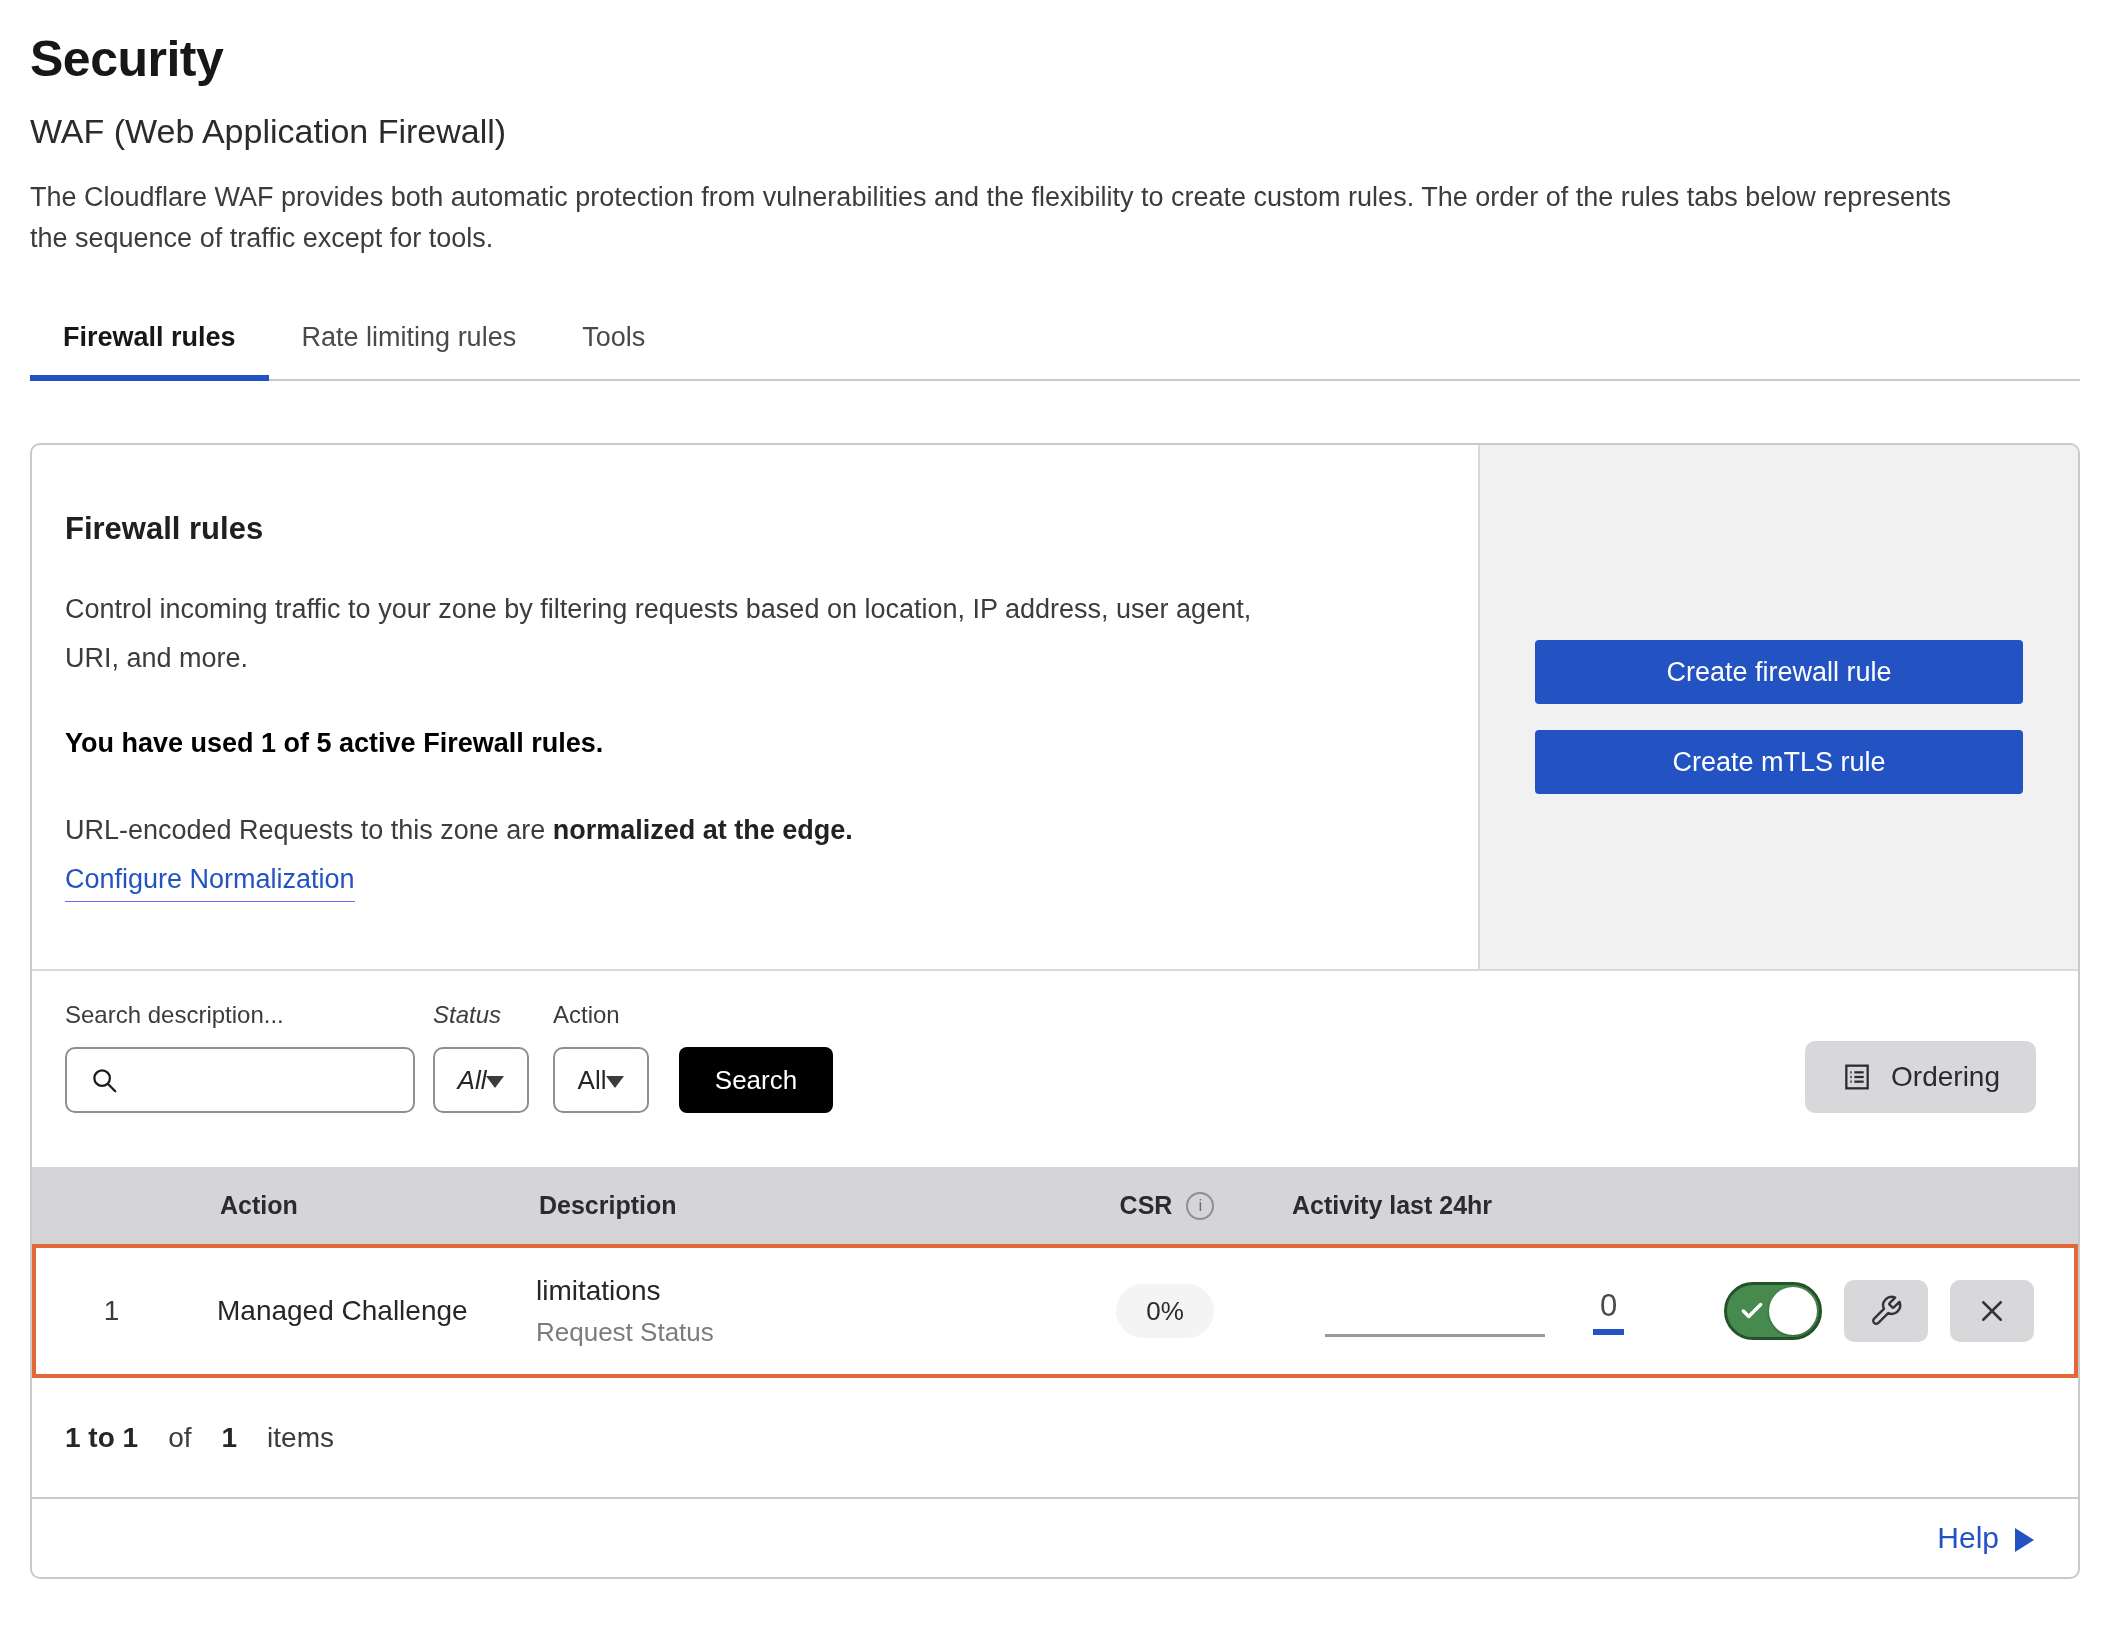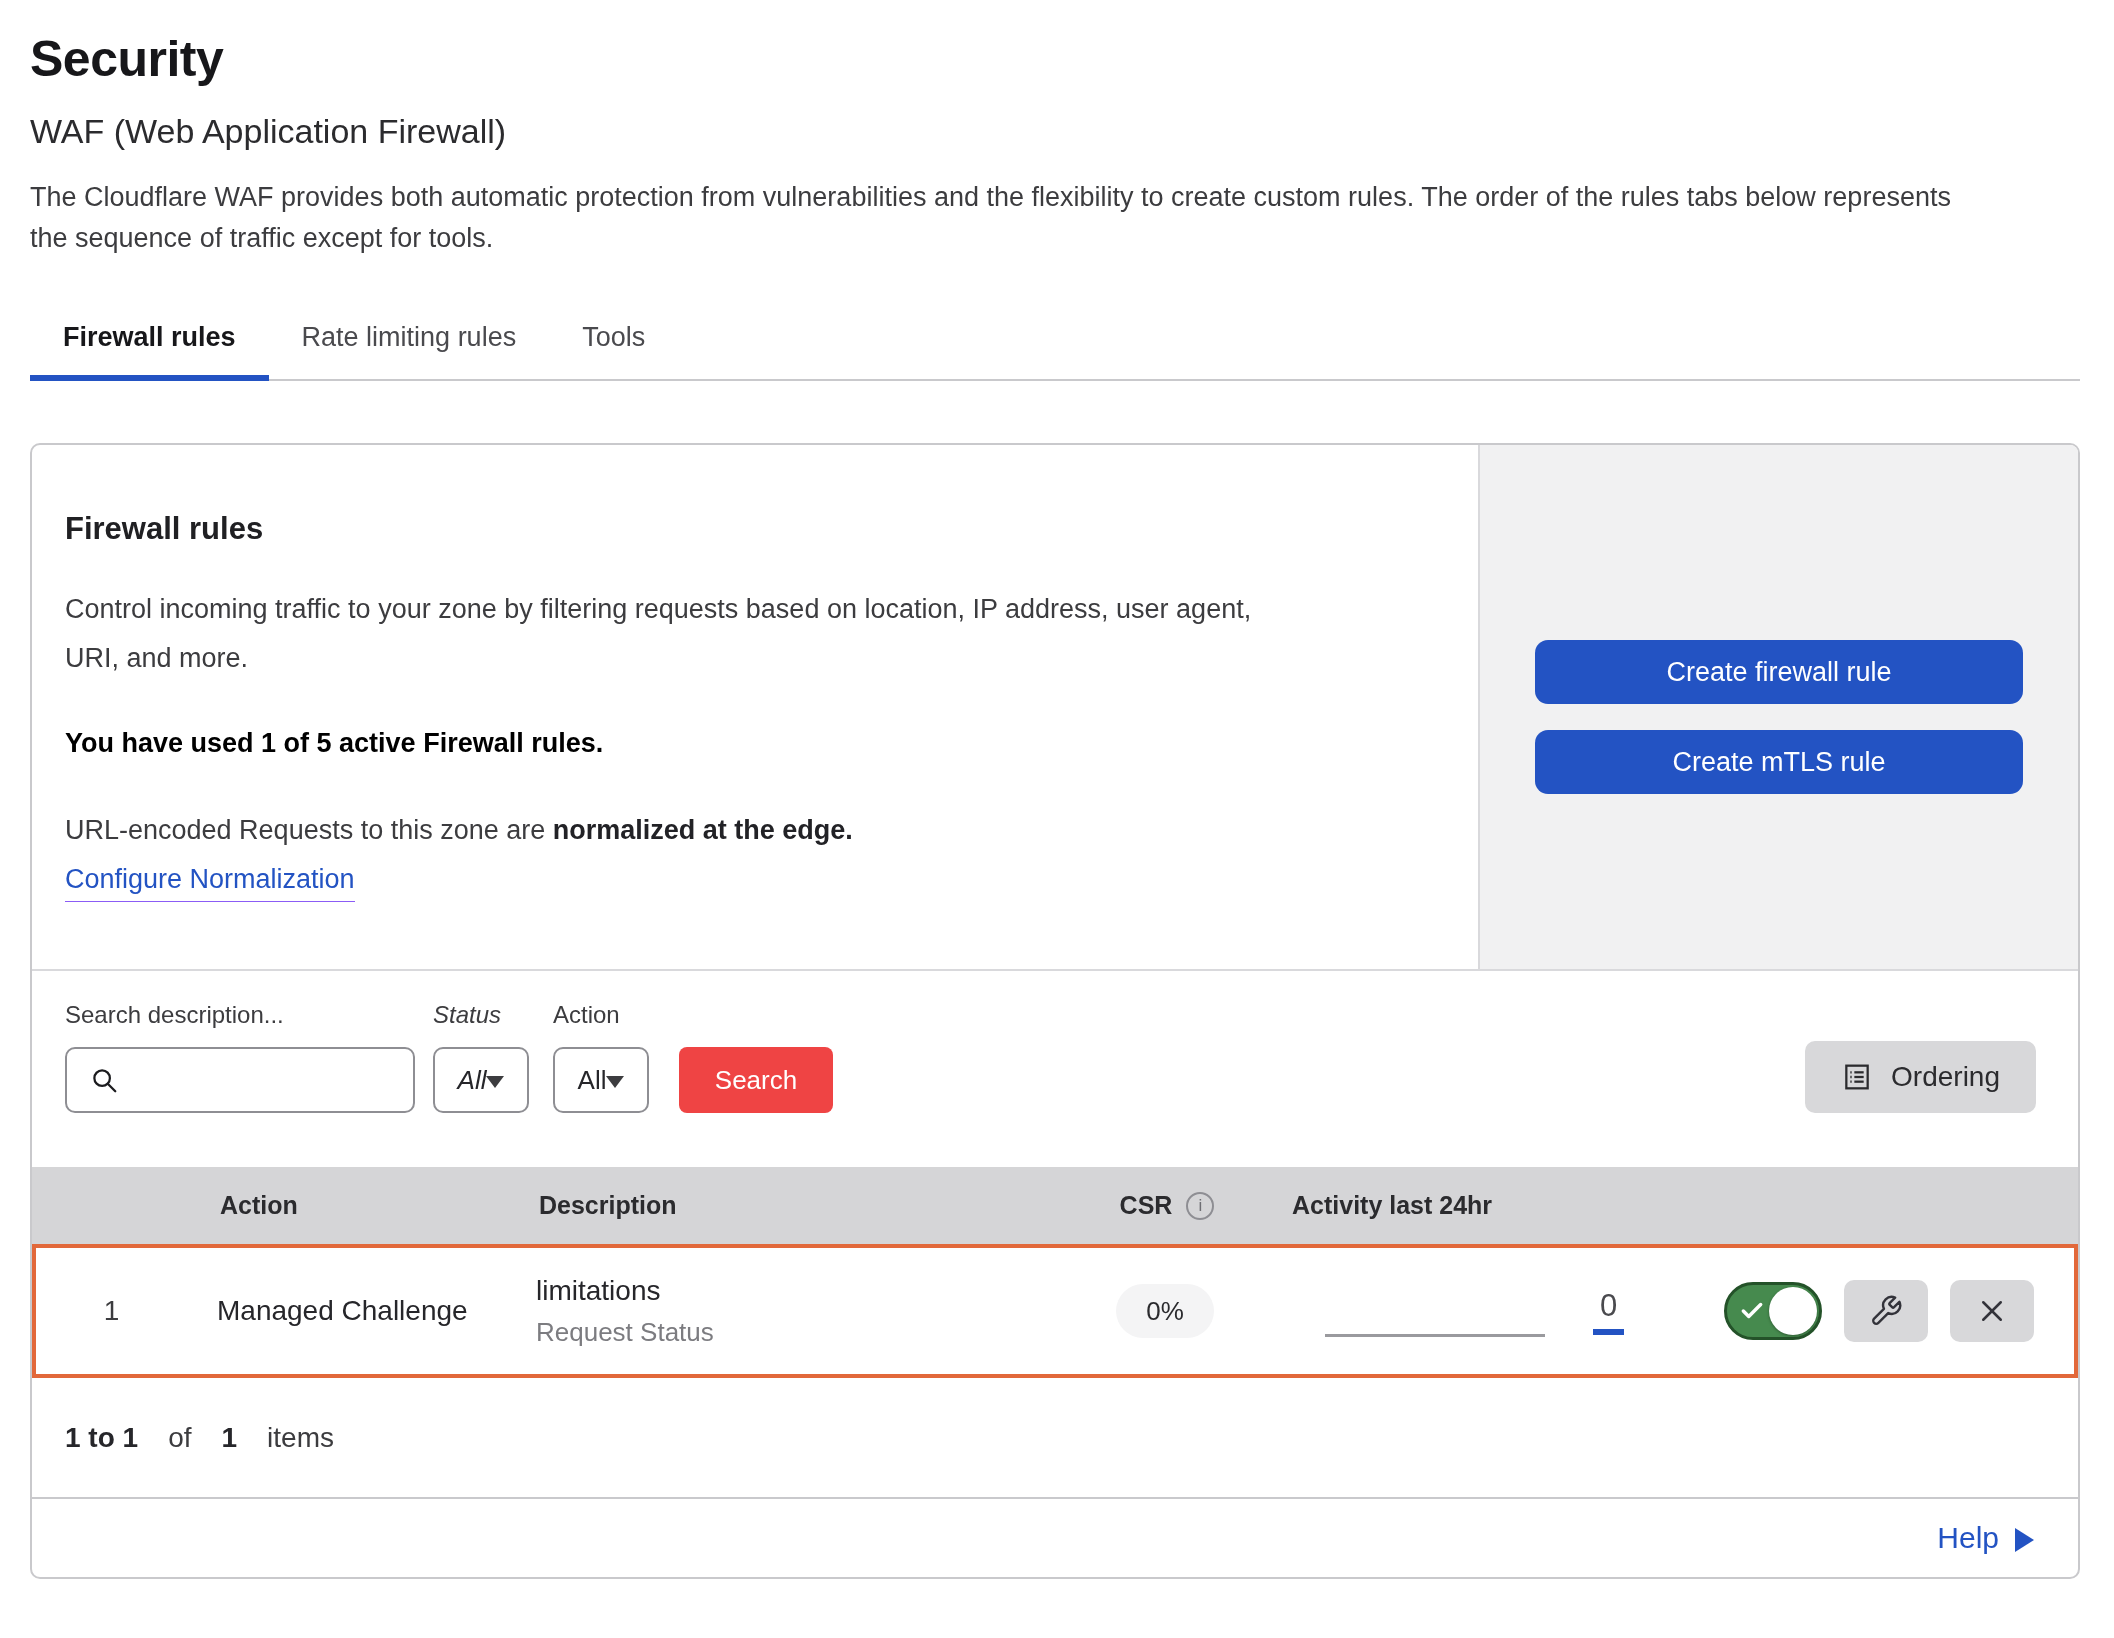--- a/index.html
+++ b/index.html
@@ -22,33 +22,33 @@
   .card-top { display:flex; height:524px; }
   .card-top-left { flex:1; padding:66px 40px 0 33px; }
   .card-top-left h3 { font-size:31px; font-weight:700; color:#202023; margin-bottom:38px; }
   .overview-body { font-size:27px; color:#3c3c3f; line-height:1.8; max-width:1230px; margin-bottom:46px; }
   .overview-usage { font-size:27px; font-weight:700; color:#000000; margin-bottom:56px; }
   .overview-norm { font-size:27px; color:#3c3c3f; margin-bottom:18px; }
   .overview-norm b { color:#222226; }
   .norm-link { display:inline-block; font-size:27px; color:#2353c3; text-decoration:none; border-bottom:1px solid #8b5cf6; padding-bottom:6px; cursor:pointer; }
 
   .card-top-right { width:600px; background:#f1f1f2; border-left:2px solid #d9d9dc; display:flex; flex-direction:column; align-items:center; justify-content:center; gap:26px; padding-top:20px; }
-  .btn-primary { width:488px; height:64px; background:#2353c3; color:#fff; font-size:27px; border:none; border-radius:13px; cursor:pointer; font-family:inherit; }
+  .btn-primary { width:488px; height:64px; background:#2353c3; color:#fff; font-size:27px; border:none; border-radius:4px; cursor:pointer; font-family:inherit; }
 
   
   .card-filters { border-top:2px solid #d9d9dc; padding:30px 42px 54px 33px; display:flex; align-items:flex-end; }
   .fgroup { display:flex; flex-direction:column; }
   .flabel { font-size:24px; color:#3c3c3f; margin-bottom:18px; }
   .search-box { width:350px; height:66px; border:2px solid #8e8e93; border-radius:10px; display:flex; align-items:center; padding-left:22px; background:#fff; }
   .search-box input { border:none; outline:none; font-size:25px; flex:1; min-width:0; margin-left:14px; font-family:inherit; color:#26262a; }
   .dropdown { min-width:96px; height:66px; border:2px solid #8e8e93; border-radius:10px; display:flex; align-items:center; justify-content:center; gap:0; font-size:26px; color:#26262a; background:#fff; cursor:pointer; padding:0 18px; }
   .caret-down { width:0; height:0; border-left:9px solid transparent; border-right:9px solid transparent; border-top:12px solid #3c3c3f; margin-top:3px; }
   .group-status { margin-left:18px;font-style:italic; }
   .group-action { margin-left:24px; }
-  .btn-search { margin-left:30px; width:154px; height:66px; background:#ef4444; color:#fff; font-size:26px; border:none; border-radius:8px; cursor:pointer; font-family:inherit; }
+  .btn-search { margin-left:30px; width:154px; height:66px; background:#000000; color:#fff; font-size:26px; border:none; border-radius:8px; cursor:pointer; font-family:inherit; }
   .btn-ordering { margin-left:auto; height:72px; padding:0 36px; background:#d8d8da; border:none; border-radius:10px; font-size:28px; color:#2b2b2e; display:flex; align-items:center; gap:18px; cursor:pointer; font-family:inherit; }
 
   
   .table-head { background:#d5d5d7; height:77px; display:grid; grid-template-columns:155px 315px 540px 250px 1fr; align-items:center; font-size:25px; font-weight:700; color:#2b2b2e; }
   .th-action { padding-left:33px; }
   .th-desc { padding-left:37px; }
   .th-csr { justify-self:center; display:flex; align-items:center; }
   .info-icon { width:28px; height:28px; border:2px solid #8e8e93; border-radius:50%; color:#6e6e73; font-size:17px; font-weight:400; display:inline-flex; align-items:center; justify-content:center; margin-left:14px; }
 
   .table-row { min-height:134px; border:4px solid #e2683a; background:#fff; display:grid; grid-template-columns:151px 315px 540px 246px 1fr; align-items:center; }

